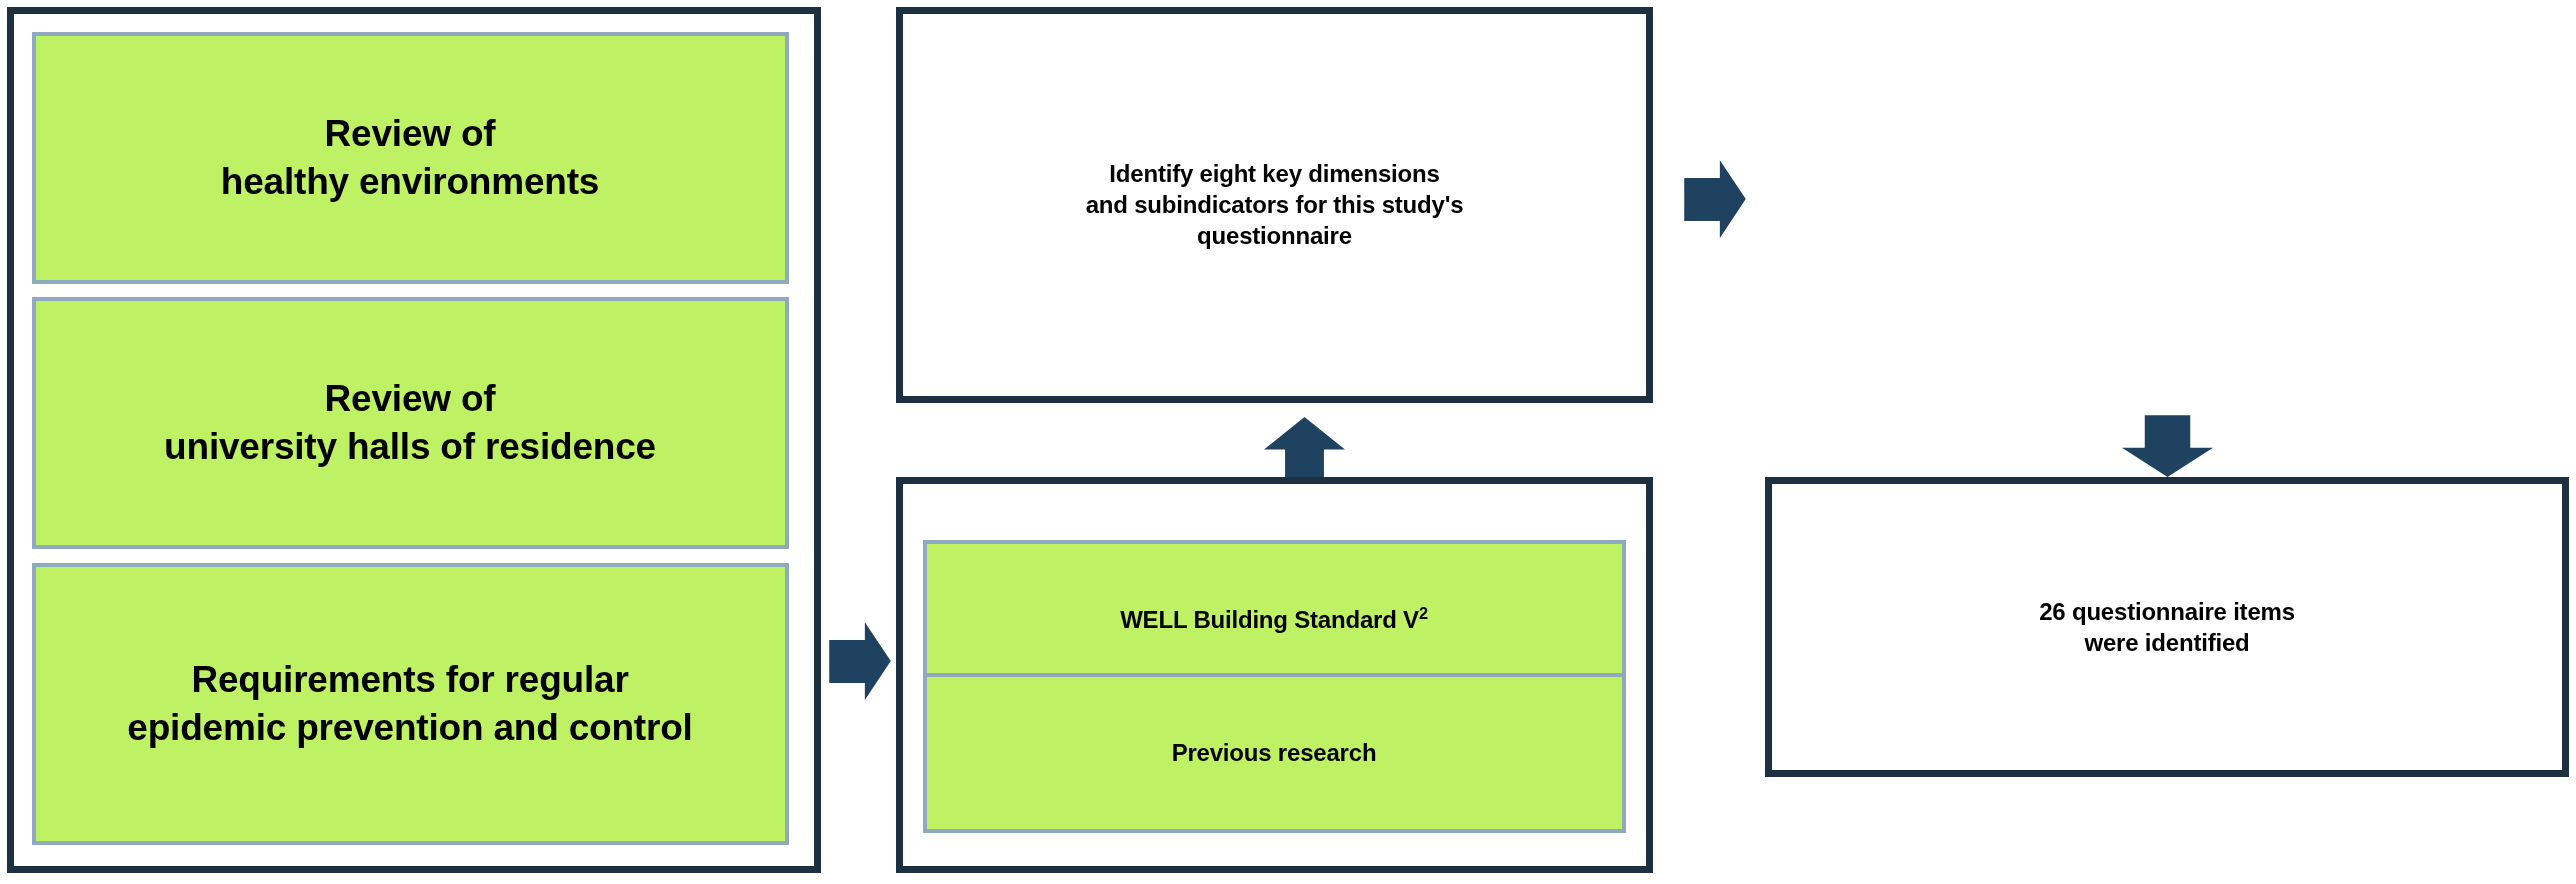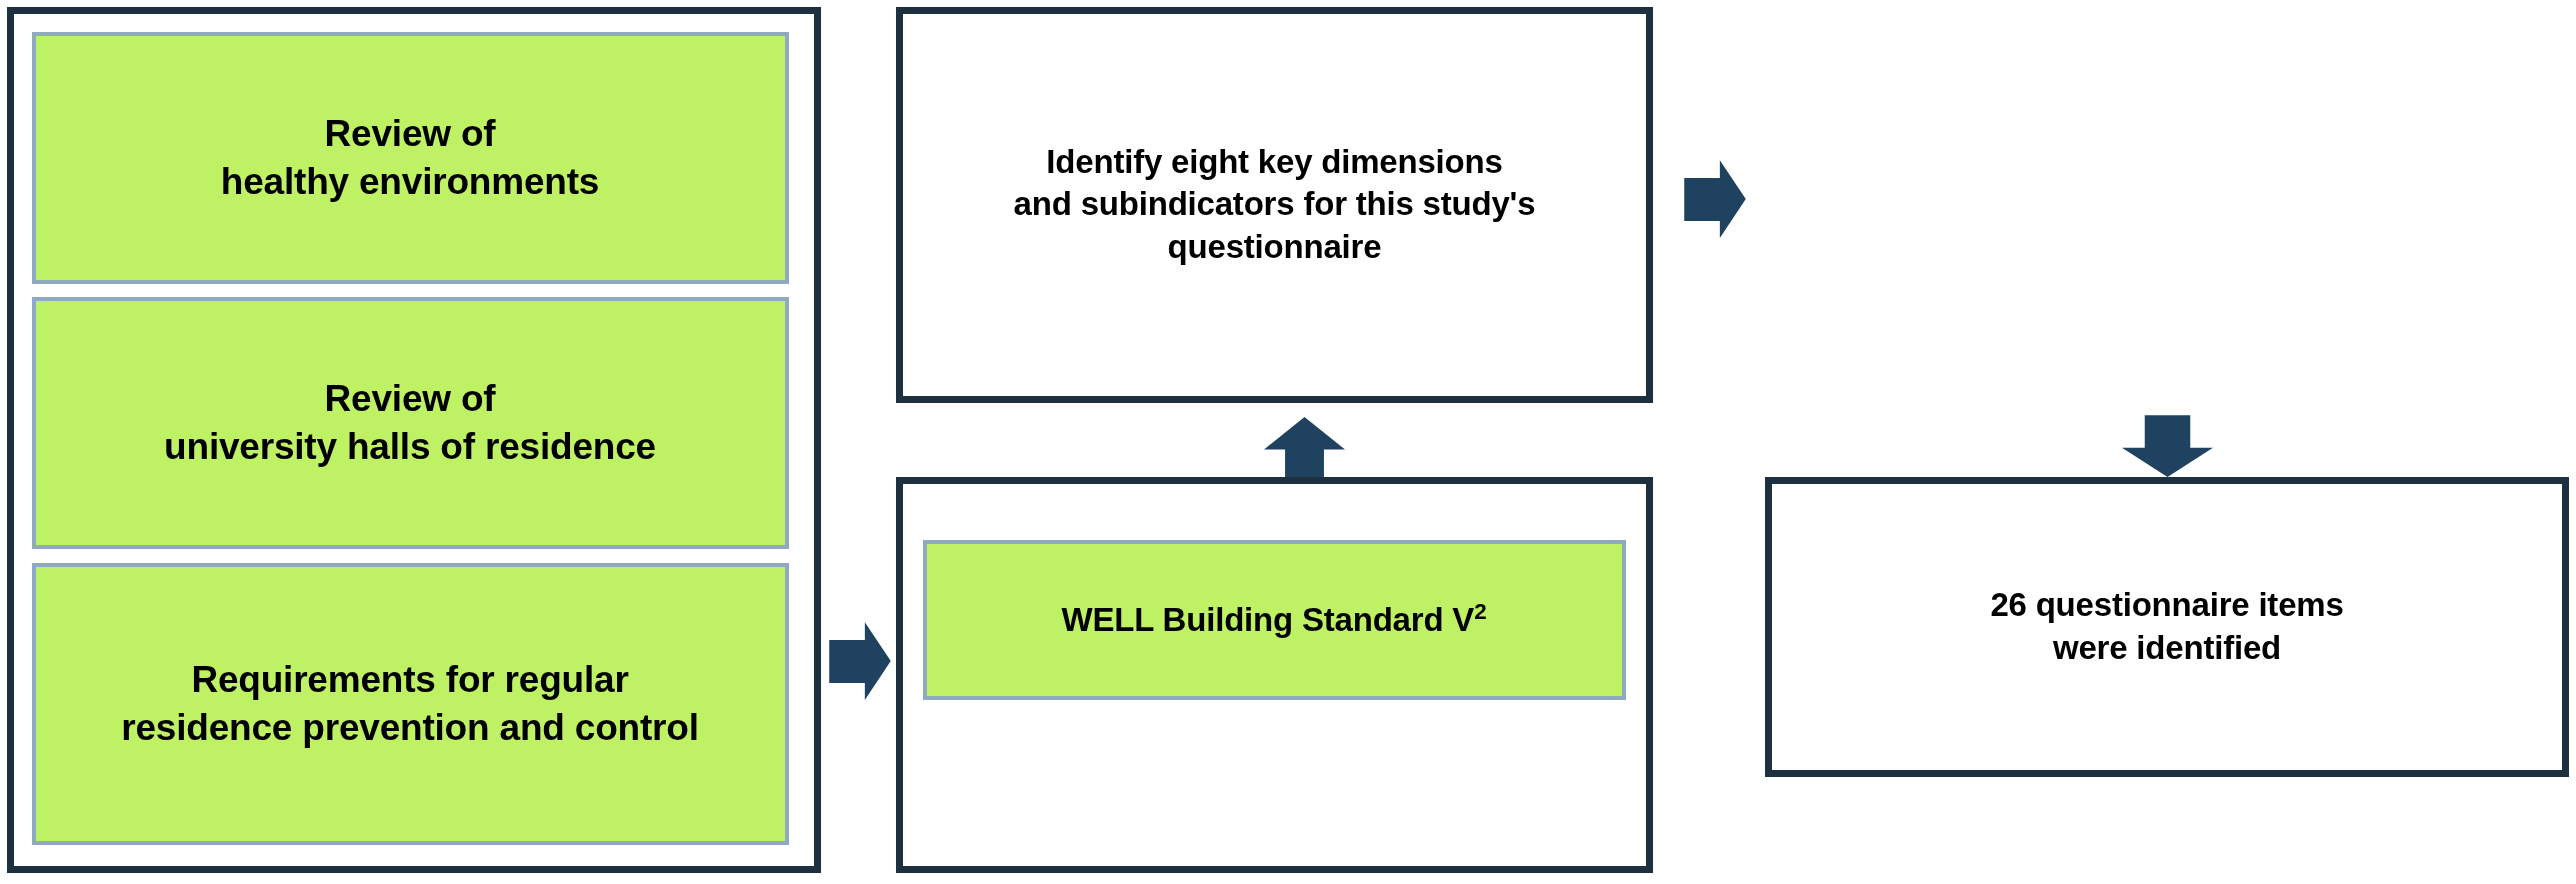--- a/index.html
+++ b/index.html
@@ -48,21 +48,21 @@
     font-family: "Liberation Sans", "DejaVu Sans", sans-serif;
     font-stretch: condensed;
     line-height: 1.30;
     letter-spacing: -0.2px;
     padding: 0 14.7px;
     box-sizing: border-box;
     white-space: pre-line;
   }
 
   .fs-lg { font-size: 37px; }
-  .fs-md { font-size: 33px; }
+  .fs-md { font-size: 24px; }
 
   
   .arrow {
     position: absolute;
   }
   .arrow svg { display: block; }
 
   .sup { font-size: 0.68em; vertical-align: super; line-height: 0; }
 </style>
 </head>
@@ -77,21 +77,21 @@
 healthy environments</div>
     </div>
 
     <div class="inner-box" style="left:18px; top:283px; width:757px; height:252px;">
       <div class="boxtext fs-lg">Review of
 university halls of residence</div>
     </div>
 
     <div class="inner-box" style="left:18px; top:549px; width:757px; height:282px;">
       <div class="boxtext fs-lg">Requirements for regular
-residence prevention and control</div>
+epidemic prevention and control</div>
     </div>
   </div>
 
   <div class="arrow" style="left:829px; top:619px; width:62px; height:85px;">
     <svg width="62" height="85" viewBox="0 0 76 105" aria-hidden="true">
       <polygon points="0,26 44,26 44,4 76,52 44,100 44,79 0,79" fill="#1f4260"></polygon>
     </svg>
   </div>
 
   <div class="outer-box" style="left:896px; top:6.5px; width:757px; height:396px;">
@@ -105,20 +105,23 @@
       <polygon points="50,0 100,40 74,40 74,74 26,74 26,40 0,40" fill="#1f4260"></polygon>
     </svg>
   </div>
 
   <div class="outer-box" style="left:896px; top:477px; width:757px; height:396px;">
 
     <div class="inner-box" style="left:19.5px; top:19.5px; width:703px; height:160px;margin-top:36px;">
       <div class="boxtext fs-md"><span>WELL Building Standard V</span><span class="sup">2</span></div>
     </div>
 
+    <div class="inner-box" style="left:19.5px; top:189px; width:703px; height:160px;">
+      <div class="boxtext fs-md">Previous research</div>
+    </div>
   </div>
 
   <div class="arrow" style="left:1684px; top:157px; width:62px; height:85px;">
     <svg width="62" height="85" viewBox="0 0 76 105" aria-hidden="true">
       <polygon points="0,26 44,26 44,4 76,52 44,100 44,79 0,79" fill="#1f4260"></polygon>
     </svg>
   </div>
 
 
   <div class="arrow" style="left:2122px; top:415px; width:91px; height:62px;">

